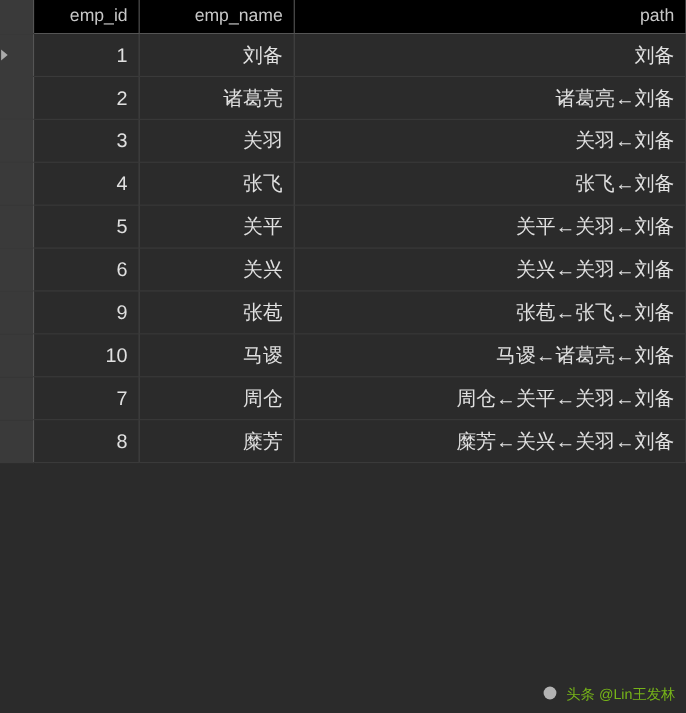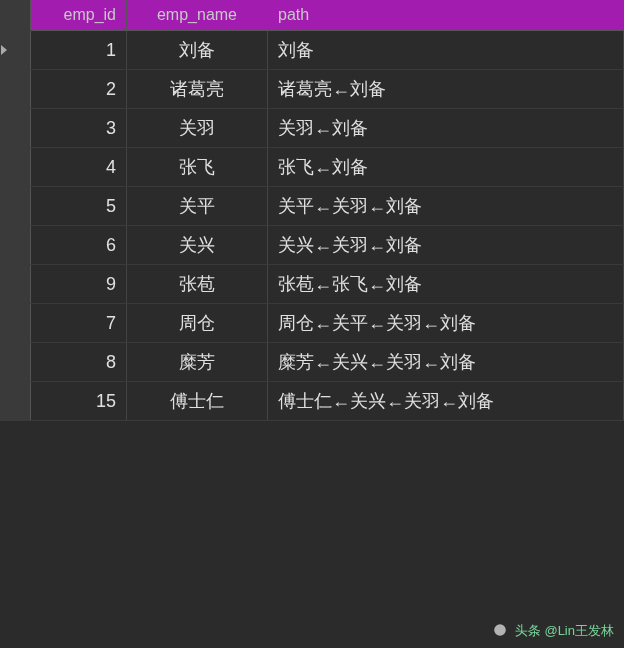--- a/index.html
+++ b/index.html
@@ -13,21 +13,21 @@
       overflow: hidden;
     }
     .table-wrapper {
       width: 100%;
     }
     table {
       border-collapse: collapse;
       width: 100%;
     }
     th {
-      background: #a21caf;
+      background: #000000;
       text-align: left;
       padding: 6px 10px;
       font-weight: normal;
       font-size: 16px;
       color: #c8c8c8;
       border-right: 1px solid #555;
       border-bottom: 1px solid #555;
     }
     td {
       padding: 7px 10px;
@@ -35,24 +35,24 @@
       border-right: 1px solid #444;
       border-bottom: 1px solid #3a3a3a;
       color: #e0e0e0;
     }
     .col-id {
       width: 75px;
       text-align: right;
     }
     .col-name {
       width: 120px;
-      text-align: center;
+      text-align: right;
     }
     .col-path {
-      text-align: left;
+      text-align: right;
     }
     .row-marker {
       width: 10px;
       background: #3a3a3a;
       border-right: 1px solid #555;
       border-bottom: 1px solid #3a3a3a;
     }
     .row-marker.active {
       position: relative;
     }
@@ -66,21 +66,21 @@
       height: 0;
       border-top: 5px solid transparent;
       border-bottom: 5px solid transparent;
       border-left: 6px solid #aaa;
     }
     .watermark {
       position: fixed;
       bottom: 8px;
       right: 10px;
       font-size: 13px;
-      color: #86efac;
+      color: #84cc16;
       opacity: 0.85;
     }
     .watermark-icon {
       display: inline-block;
       vertical-align: middle;
       margin-right: 4px;
     }
   </style>
 </head>
 <body>
@@ -133,35 +133,35 @@
           <td class="col-path">关兴←关羽←刘备</td>
         </tr>
         <tr>
           <td class="row-marker"></td>
           <td class="col-id">9</td>
           <td class="col-name">张苞</td>
           <td class="col-path">张苞←张飞←刘备</td>
         </tr>
         <tr>
           <td class="row-marker"></td>
+          <td class="col-id">10</td>
+          <td class="col-name">马谡</td>
+          <td class="col-path">马谡←诸葛亮←刘备</td>
+        </tr>
+        <tr>
+          <td class="row-marker"></td>
           <td class="col-id">7</td>
           <td class="col-name">周仓</td>
           <td class="col-path">周仓←关平←关羽←刘备</td>
         </tr>
         <tr>
           <td class="row-marker"></td>
           <td class="col-id">8</td>
           <td class="col-name">糜芳</td>
           <td class="col-path">糜芳←关兴←关羽←刘备</td>
-        </tr>
-        <tr>
-          <td class="row-marker"></td>
-          <td class="col-id">15</td>
-          <td class="col-name">傅士仁</td>
-          <td class="col-path">傅士仁←关兴←关羽←刘备</td>
         </tr>
       </tbody>
   </table>
 </div>
 
 <div class="watermark">
   <span class="watermark-icon">
     <svg width="14" height="14" viewBox="0 0 24 24" fill="#ccc">
         <circle cx="12" cy="12" r="10"></circle>
       </svg>

